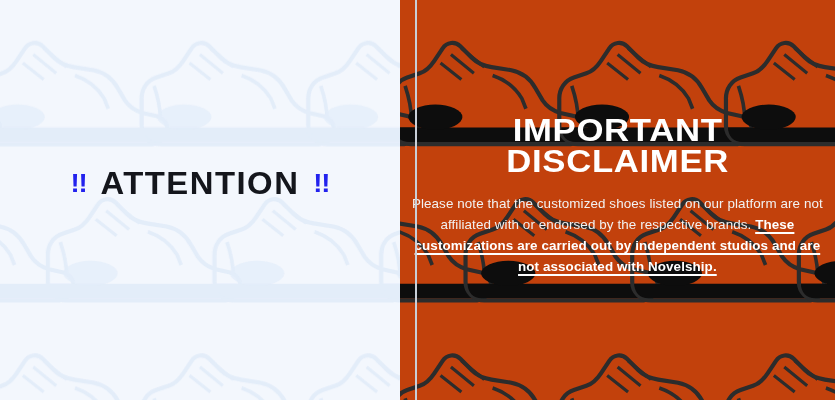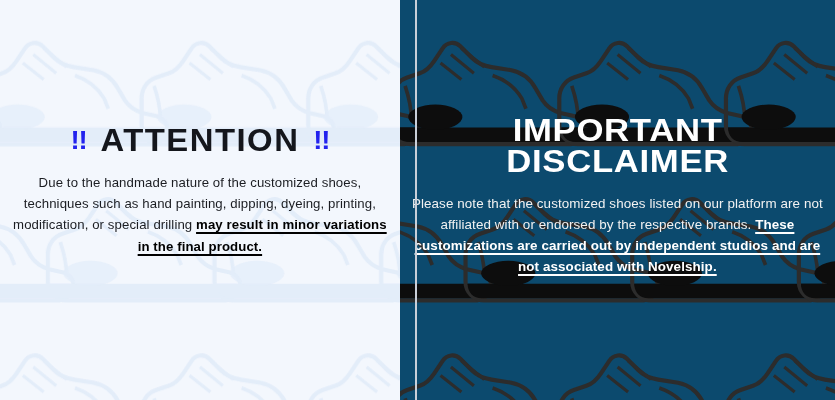--- a/index.html
+++ b/index.html
@@ -29,21 +29,21 @@
     justify-content: center;
   }
   .panel-left {
     width: 417px;
     height: 400px;
     background: #f3f7fd;
   }
   .panel-right {
     width: 454px;
     height: 400px;
-    background: #0c4a6e;
+    background: #c2410c;
   }
   .seam {
     position: absolute;
     left: 415px;
     top: 0;
     width: 2px;
     height: 400px;
     background: #c9cfd8;
     z-index: 5;
   }
@@ -166,21 +166,20 @@
           <use href="#shoeL" x="190" y="400"></use>
           <use href="#shoeL" x="350" y="400"></use>
         </g>
       </svg>
     </div>
 
     <div class="content content-left">
       <div class="heading-attention">
         <span class="bang bang-left">!!</span><span>ATTENTION</span><span class="bang bang-right">!!</span>
       </div>
-      <p class="body-copy body-left"><span>Due to the handmade nature of the customized shoes, techniques such as hand painting, dipping, dyeing, printing, modification, or special drilling </span><span class="emph">may result in minor variations in the final product.</span></p>
     </div>
   </div>
 
   <div class="panel panel-right">
 
     <div class="pattern">
       <svg viewBox="0 0 500 480" preserveAspectRatio="xMidYMid slice" aria-hidden="true">
         <defs>
           <g id="shoeD">
             <path d="M4 52 C4 43 9 35 18 32 L30 28 C36 26 40 22 44 16 L52 4 C56 -2 64 -3 69 2 L80 13

